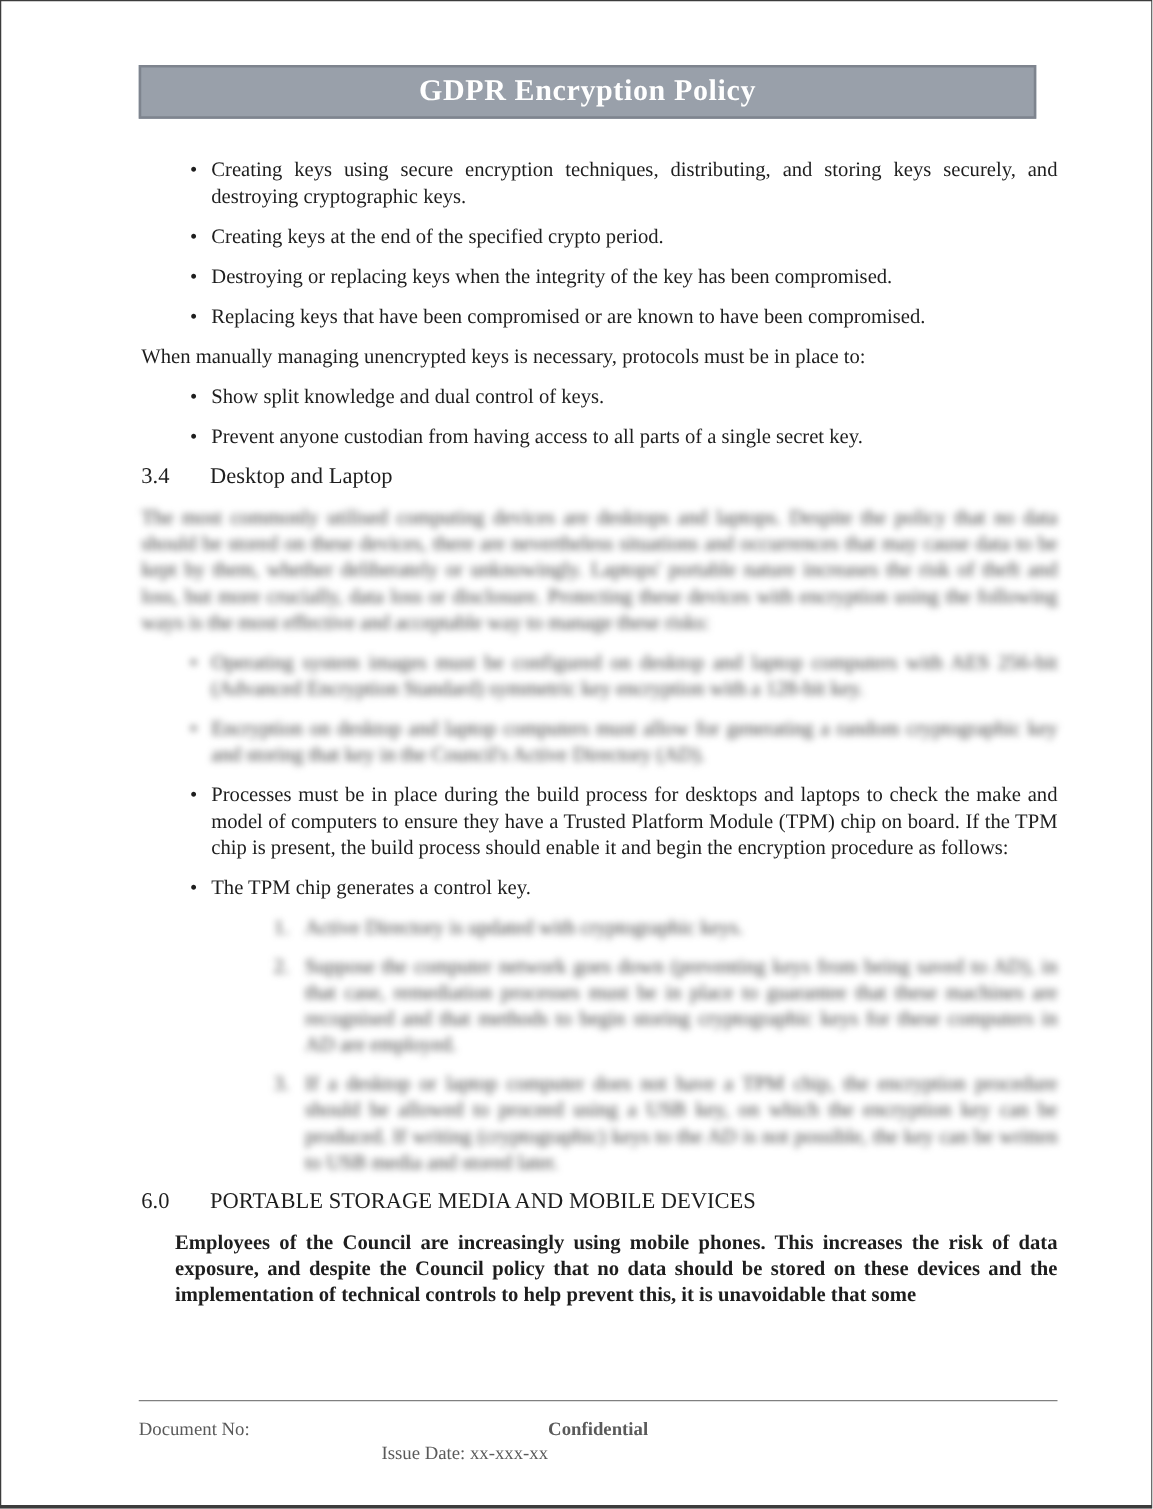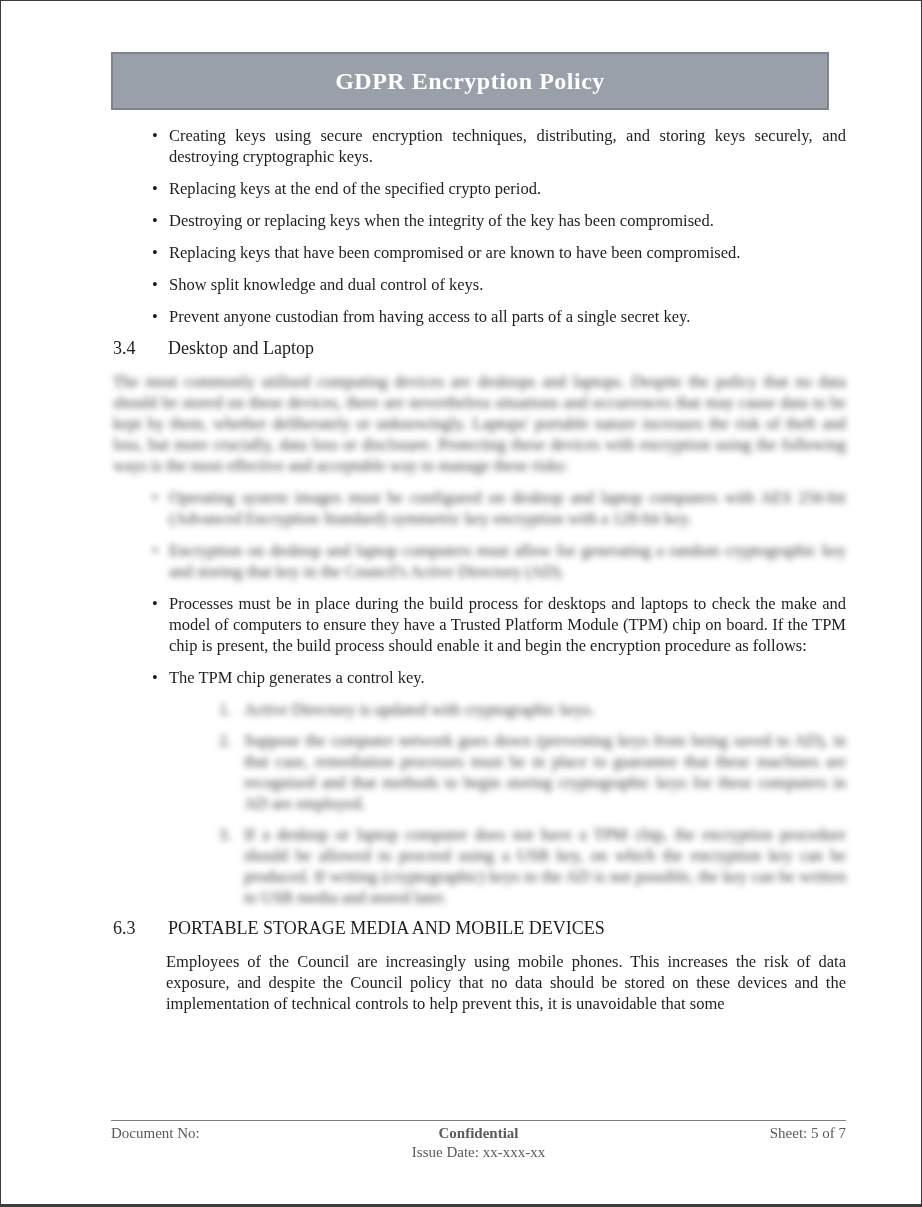--- a/index.html
+++ b/index.html
@@ -9,21 +9,21 @@
     box-sizing:border-box;
     background:#ffffff;
     border:1px solid #3c3c3c;
     border-bottom-width:3px;
     font-family:"Liberation Serif","DejaVu Serif",serif;
     color:#1e1e1e;
     overflow:hidden;
   }
   .banner {
     position:absolute; left:110px; top:51px;
-    width:718px; height:58px;
+    width:718px; height:43px;
     box-sizing:border-box;
     background:#99A0AA;
     border:2px solid #7E848E;
     display:flex; align-items:center; justify-content:center;
   }
   .banner-title {
     color:#ffffff; font-weight:bold; font-size:24px; letter-spacing:0.5px;
   }
   .content {
     position:absolute; left:112px; top:124px; width:733px;
@@ -37,21 +37,21 @@
   .section-heading { display:flex; align-items:baseline; font-size:18px; margin:1px 0 12px; }
   .sec-num { flex:none; width:55px; font-weight:normal; }
   .sec-title { font-weight:normal; }
   .num-list { margin:2px 0 4px 106px; }
   .num-item { display:flex; margin-bottom:10px; }
   .num-marker { flex:none; width:25px; }
   .num-text { flex:1; text-align:justify; }
   .blurred { filter:blur(3px); color:#404040; }
   .footer {
     position:absolute; left:110px; top:1119px; width:735px;
-    border-top:1px solid #808080; padding-top:3px;
+    border-top:1px solid #808080; padding-top:14px;
     font-size:15px; line-height:18px; color:#5a5a5a;
   }
   .footer-grid { display:grid; grid-template-columns:1fr auto 1fr; row-gap:1px; }
   .f-left { text-align:left; }
   .f-center { text-align:center;font-weight:bold; }
   .f-right { text-align:right; }
 </style>
 </head>
 <body>
 
@@ -67,32 +67,33 @@
       <li class="bitem">
         <span class="bullet-marker">•</span>
         <span class="bullet-text">Creating keys using secure encryption techniques, distributing, and storing keys securely, and destroying cryptographic keys.</span>
       </li>
     </ul>
 
 
     <ul class="blist">
       <li class="bitem">
         <span class="bullet-marker">•</span>
-        <span class="bullet-text">Replacing keys at the end of the specified crypto period.</span>
+        <span class="bullet-text">Creating keys at the end of the specified crypto period.</span>
       </li>
       <li class="bitem">
         <span class="bullet-marker">•</span>
         <span class="bullet-text">Destroying or replacing keys when the integrity of the key has been compromised.</span>
       </li>
       <li class="bitem">
         <span class="bullet-marker">•</span>
         <span class="bullet-text">Replacing keys that have been compromised or are known to have been compromised.</span>
       </li>
     </ul>
 
+    <p class="lead">When manually managing unencrypted keys is necessary, protocols must be in place to:</p>
 
     <ul class="blist">
       <li class="bitem">
         <span class="bullet-marker">•</span>
         <span class="bullet-text">Show split knowledge and dual control of keys.</span>
       </li>
       <li class="bitem">
         <span class="bullet-marker">•</span>
         <span class="bullet-text">Prevent anyone custodian from having access to all parts of a single secret key.</span>
       </li>
@@ -136,31 +137,30 @@
         <span class="num-marker">2.</span>
         <span class="num-text">Suppose the computer network goes down (preventing keys from being saved to AD), in that case, remediation processes must be in place to guarantee that these machines are recognised and that methods to begin storing cryptographic keys for these computers in AD are employed.</span>
       </div>
       <div class="num-item">
         <span class="num-marker">3.</span>
         <span class="num-text">If a desktop or laptop computer does not have a TPM chip, the encryption procedure should be allowed to proceed using a USB key, on which the encryption key can be produced. If writing (cryptographic) keys to the AD is not possible, the key can be written to USB media and stored later.</span>
       </div>
     </div>
 
     <div class="section-heading">
-      <span class="sec-num">6.3</span>
+      <span class="sec-num">6.0</span>
       <span class="sec-title">PORTABLE STORAGE MEDIA AND MOBILE DEVICES</span>
     </div>
 
-    <p class="lead" style="margin-left:53px;">Employees of the Council are increasingly using mobile phones. This increases the risk of data exposure, and despite the Council policy that no data should be stored on these devices and the implementation of technical controls to help prevent this, it is unavoidable that some</p>
+    <p class="lead" style="margin-left:27px;font-weight:bold;">Employees of the Council are increasingly using mobile phones. This increases the risk of data exposure, and despite the Council policy that no data should be stored on these devices and the implementation of technical controls to help prevent this, it is unavoidable that some</p>
 
   </div>
 
   <div class="footer">
     <div class="footer-grid">
       <span class="f-left">Document No:</span>
       <span class="f-center">Confidential</span>
-      <span class="f-right">Sheet: 5 of 7</span>
       <span class="f-center"></span>
       <span class="f-right">Issue Date: xx-xxx-xx</span>
     </div>
   </div>
 
 </div>
 
 </body></html>

